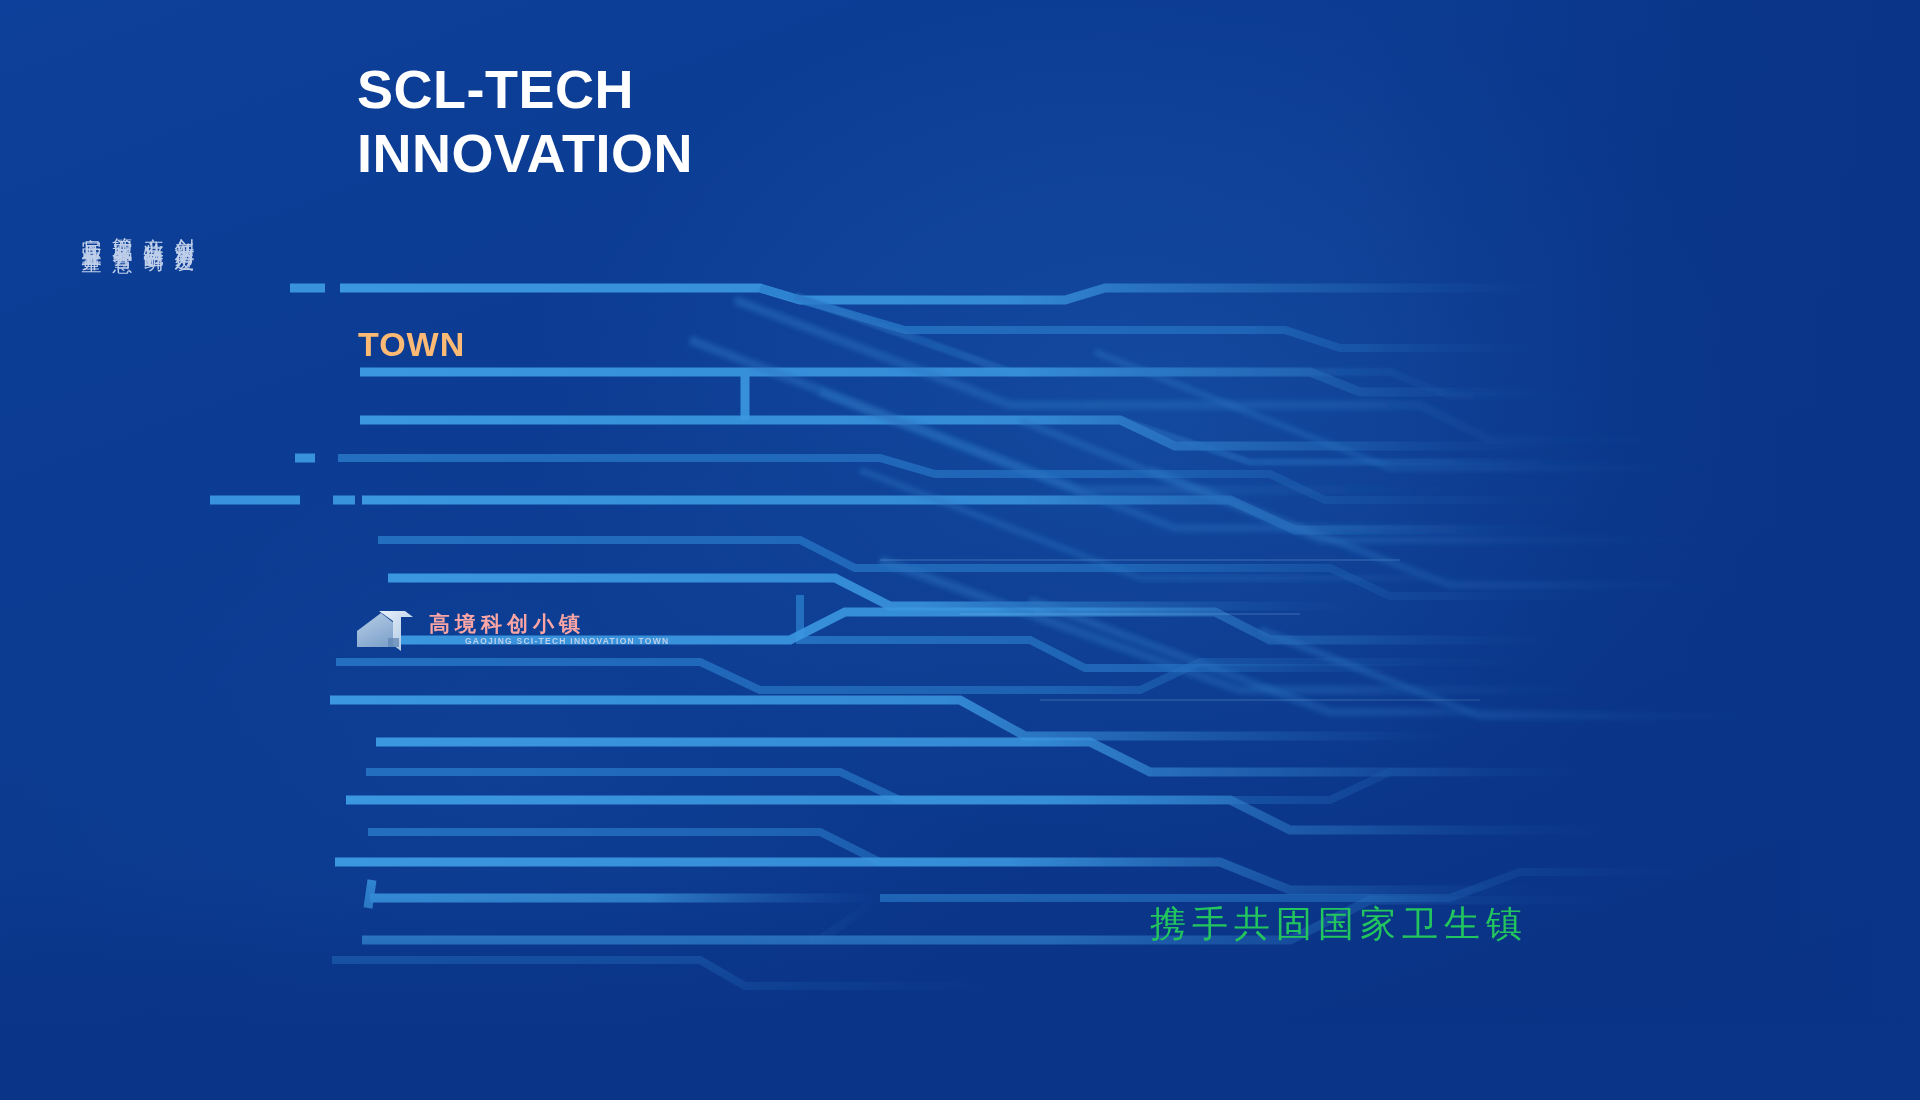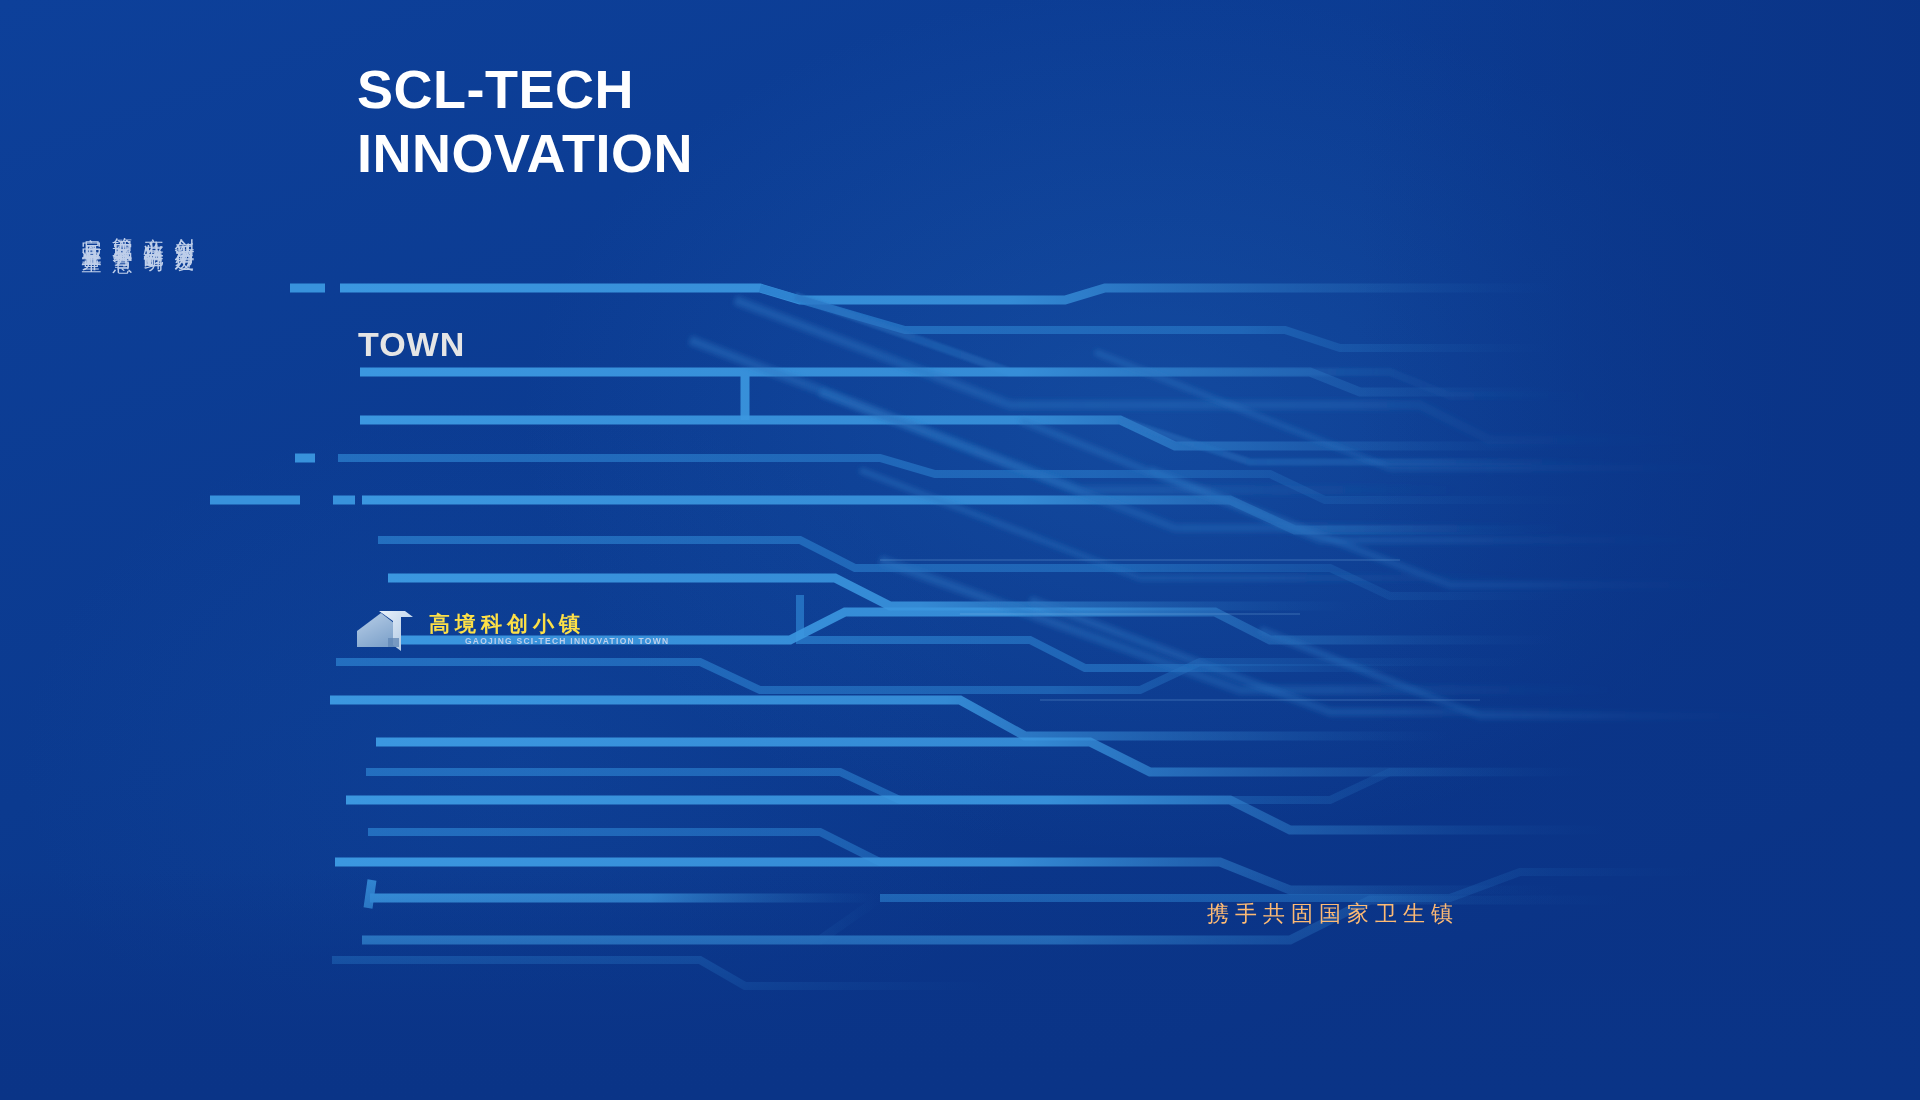--- a/index.html
+++ b/index.html
@@ -59,21 +59,21 @@
     line-height: 1.18;
     letter-spacing: 0.5px;
   }
   .headline .ln { display: block; white-space: nowrap; }
 
   .town-word {
     position: absolute;
     left: 358px;
     top: 325px;
     z-index: 10;
-    color: #e5e5e5;
+    color: #fdba74;
     font-weight: 800;
     font-size: 34px;
     letter-spacing: 1px;
   }
 
   
   .vslogan {
     position: absolute;
     left: 82px;
     top: 222px;
@@ -100,45 +100,45 @@
     left: 355px;
     top: 605px;
     z-index: 12;
     display: flex;
     align-items: center;
     gap: 12px;
   }
   .logo-mark { width: 62px; height: 50px; display:block; }
   .logo-text { display: flex; flex-direction: column; gap: 2px; }
   .logo-cn {
-    color: #fde047;
+    color: #fca5a5;
     font-size: 21px;
     font-weight: 700;
     letter-spacing: 5px;
     font-family: "DejaVu Sans", "Liberation Sans", sans-serif;
     line-height: 1;
   }
   .logo-en {
     color: #bdd0ec;
     font-size: 8.5px;
     font-weight: 700;
     letter-spacing: 1.25px;
     line-height: 1;
     font-family: "Liberation Sans", sans-serif;
     padding-left: 36px;
   }
 
   
   .br-slogan {
     position: absolute;
-    left: 1207px;
+    left: 1150px;
     top: 898px;
     z-index: 12;
-    color: #fdba74;
-    font-size: 22px;
+    color: #22c55e;
+    font-size: 36px;
     font-weight: 400;
     letter-spacing: 6px;
     line-height: 1.42;
     font-family: "DejaVu Sans", "Liberation Sans", sans-serif;
   }
   .br-slogan .ln { display:block; white-space: nowrap; }
 </style>
 </head>
 <body>
 

